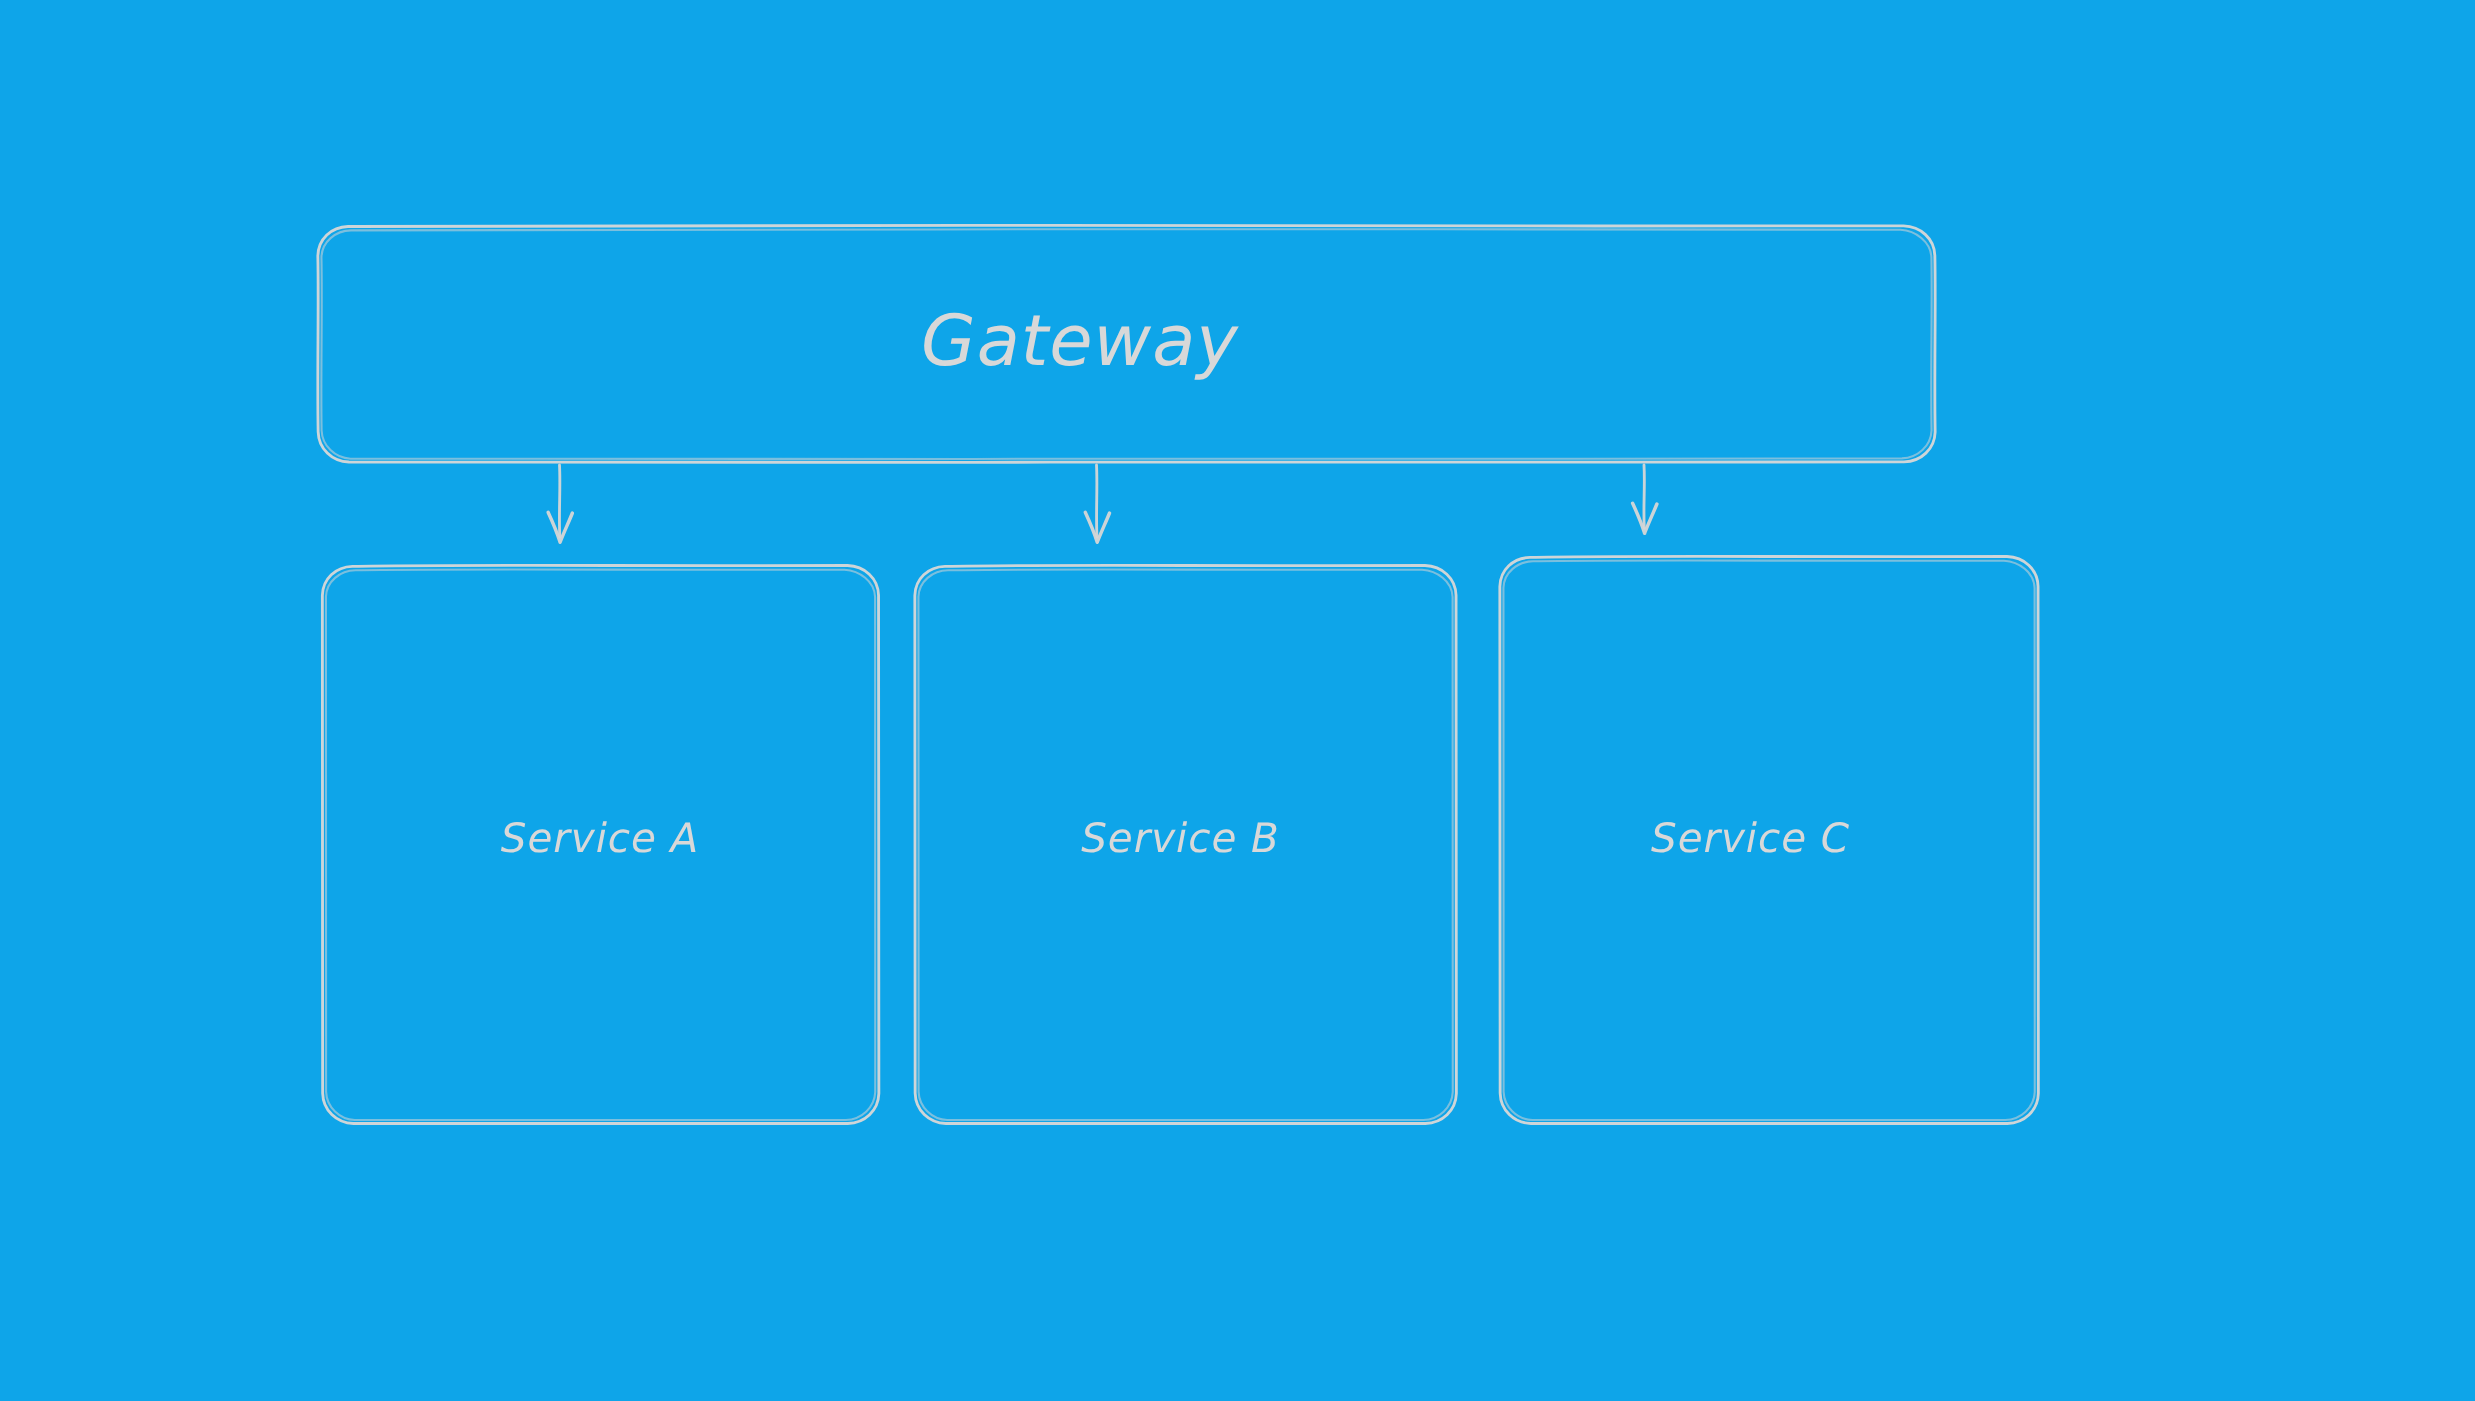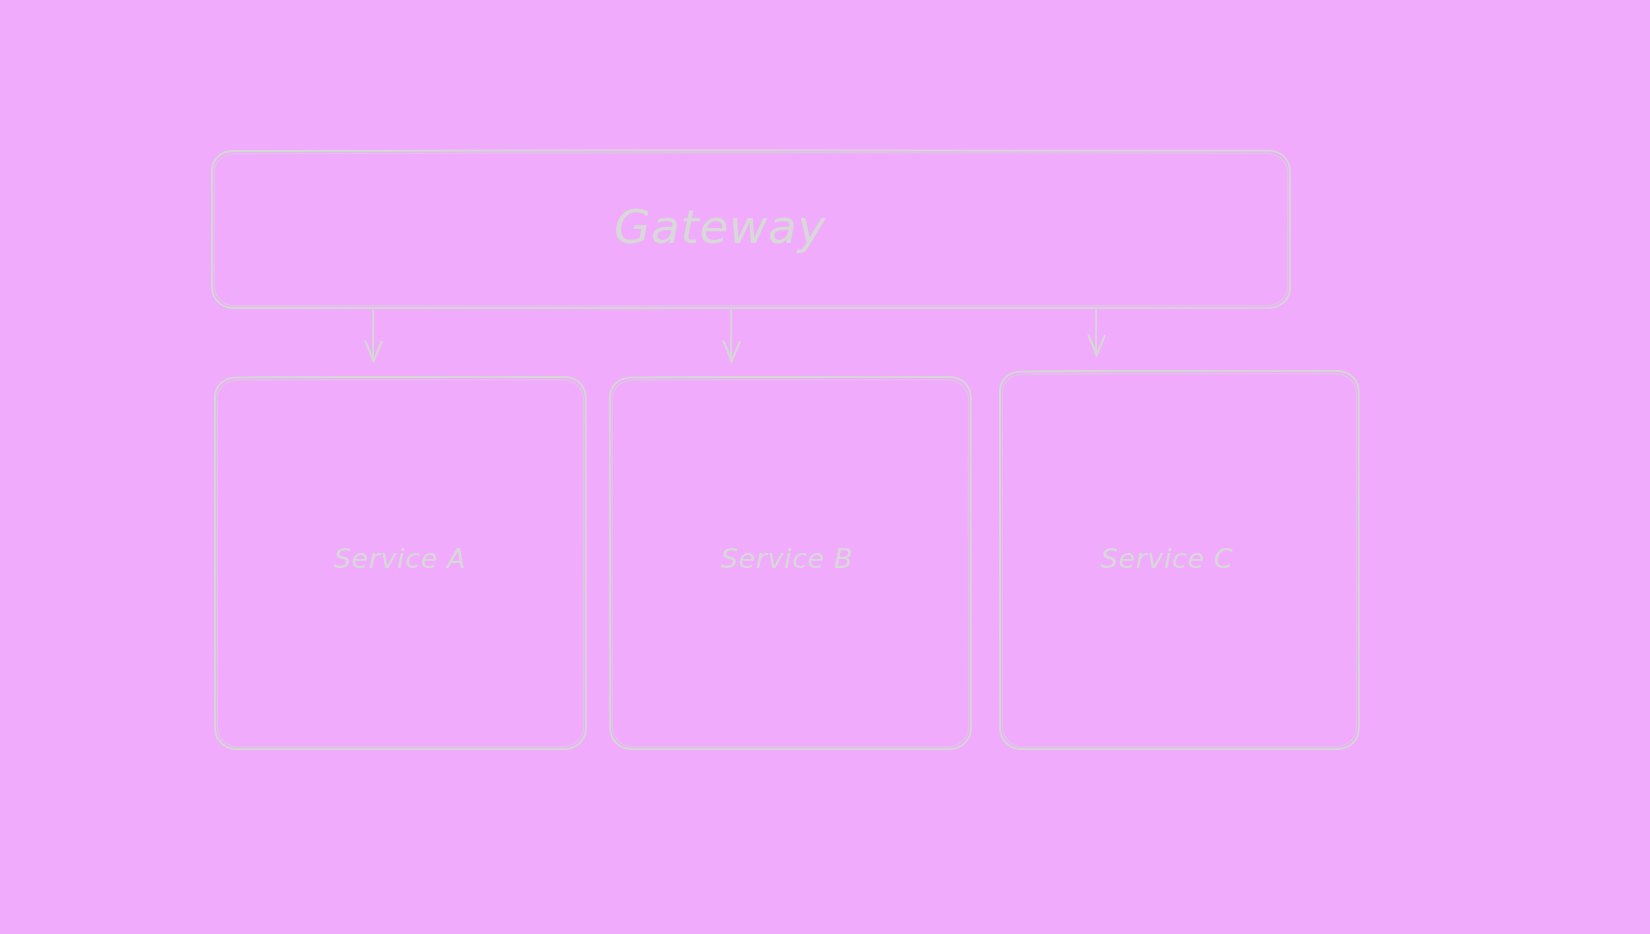--- a/index.html
+++ b/index.html
@@ -71,21 +71,21 @@
   .label-gateway {
     font-size: 47px;
   }
   .label-service {
     font-size: 27px;
   }
 </style>
 </head>
 <body style="background: rgb(18, 18, 18);">
 
-<div id="canvas-root" style="background: #f0abfc;">
+<div id="canvas-root" style="background: #0ea5e9;">
   <svg id="diagram-svg" viewBox="0 0 1650 934" xmlns="http://www.w3.org/2000/svg">
 
     <g>
       <path class="sketch-stroke" d="M 232 151
            C 330 149.4, 520 150.6, 700 150.2
            C 880 149.8, 1080 151.2, 1269 150.6
            C 1280.5 150.9, 1289.6 159.2, 1289.9 170.4
            C 1290.6 205, 1289.4 248, 1290.1 288
            C 1289.8 299.3, 1280.8 307.6, 1269.4 307.9
            C 1080 308.7, 880 307.3, 700 308.1

